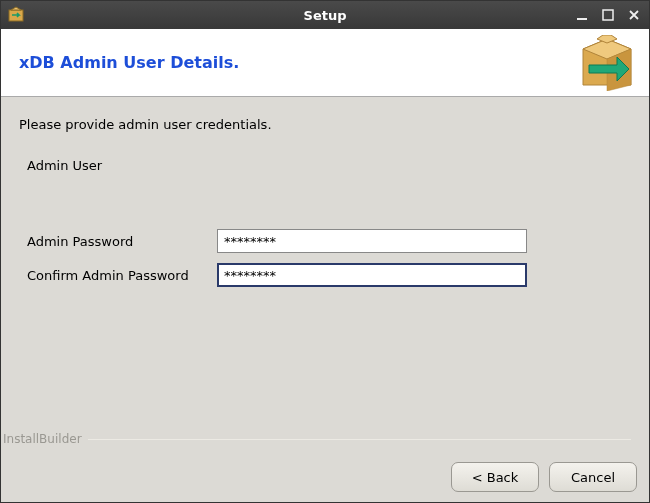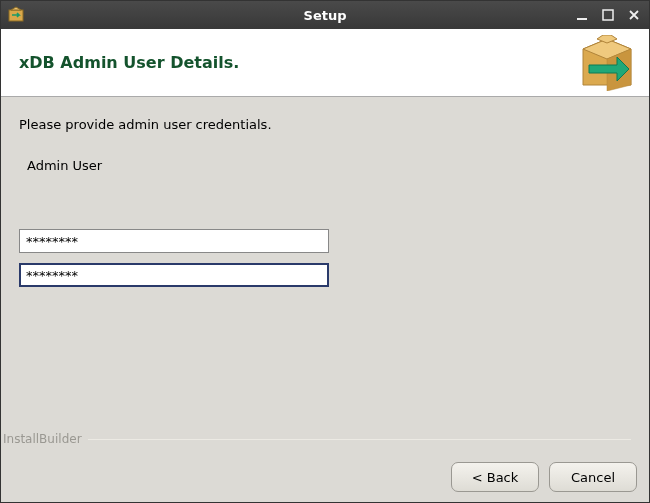--- a/index.html
+++ b/index.html
@@ -37,21 +37,21 @@
       display: inline-flex; align-items: center; justify-content: center;
       color: #eee; cursor: pointer; font-size: 13px;
     }
     .header-panel {
       height: 68px;
       background: #fff;
       border-bottom: 1px solid #aaa;
       display: flex; align-items: center; justify-content: space-between;
       padding: 0 8px 0 18px;
     }
-    .header-panel h2 { font-size: 16px; font-weight: bold; color: #14532d; }
+    .header-panel h2 { font-size: 16px; font-weight: bold; color: #1d4ed8; }
     .header-icon { width: 60px; height: 56px; margin-right: 4px; }
     .content {
       background: #dcdad5;
       height: calc(503px - 28px - 68px - 50px - 2px);
       padding: 20px 30px 0 18px;
       position: relative;
     }
     .instruction { margin-bottom: 26px; color: #000; }
     .form-row { display: flex; align-items: center; margin-bottom: 10px; }
     .form-row.gap { margin-bottom: 56px; }
@@ -127,24 +127,26 @@
 </div>
 
 <div class="content">
   <p class="instruction">Please provide admin user credentials.</p>
 
   <div class="form-row gap">
     <label>Admin User</label>
   </div>
 
   <div class="form-row">
+    <label>Admin Password</label>
     <input type="text" value="********" style="">
   </div>
 
   <div class="form-row">
+    <label>Confirm Admin Password</label>
     <input type="text" class="focused" value="********" style="">
   </div>
 
   <div class="branding">
     <span>InstallBuilder</span>
     <span class="line"></span>
   </div>
 </div>
 
 <div class="footer">

